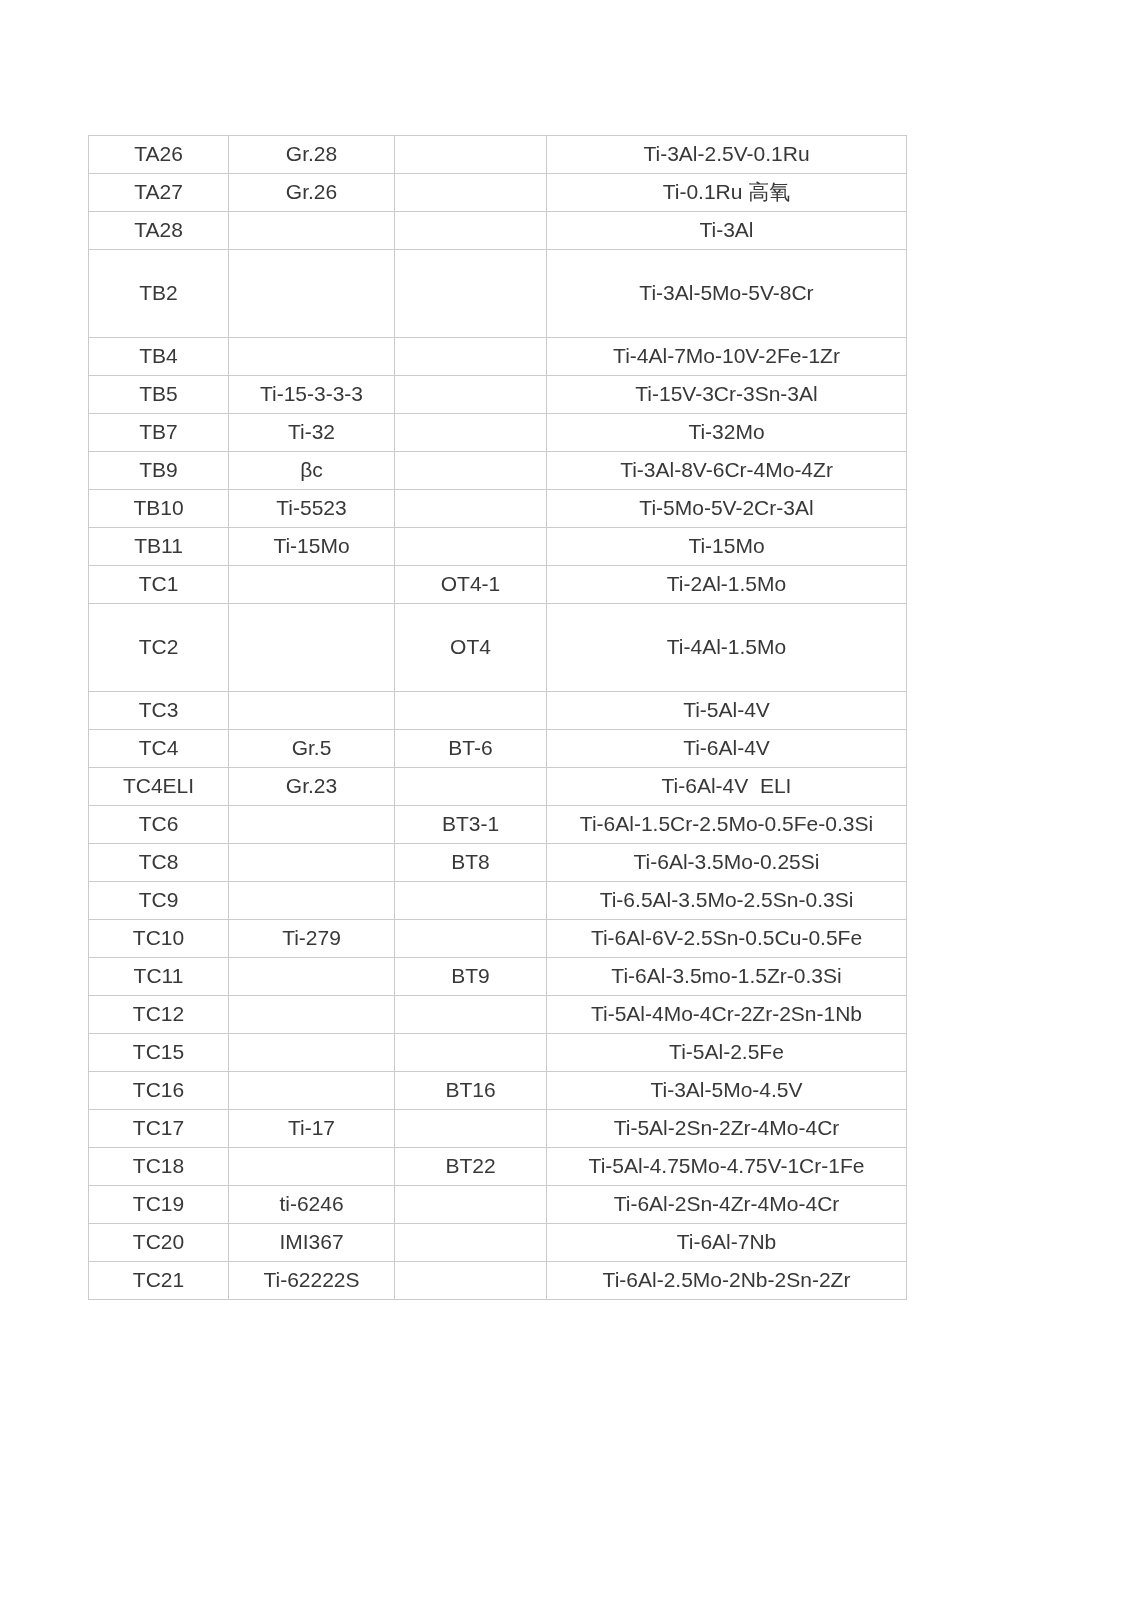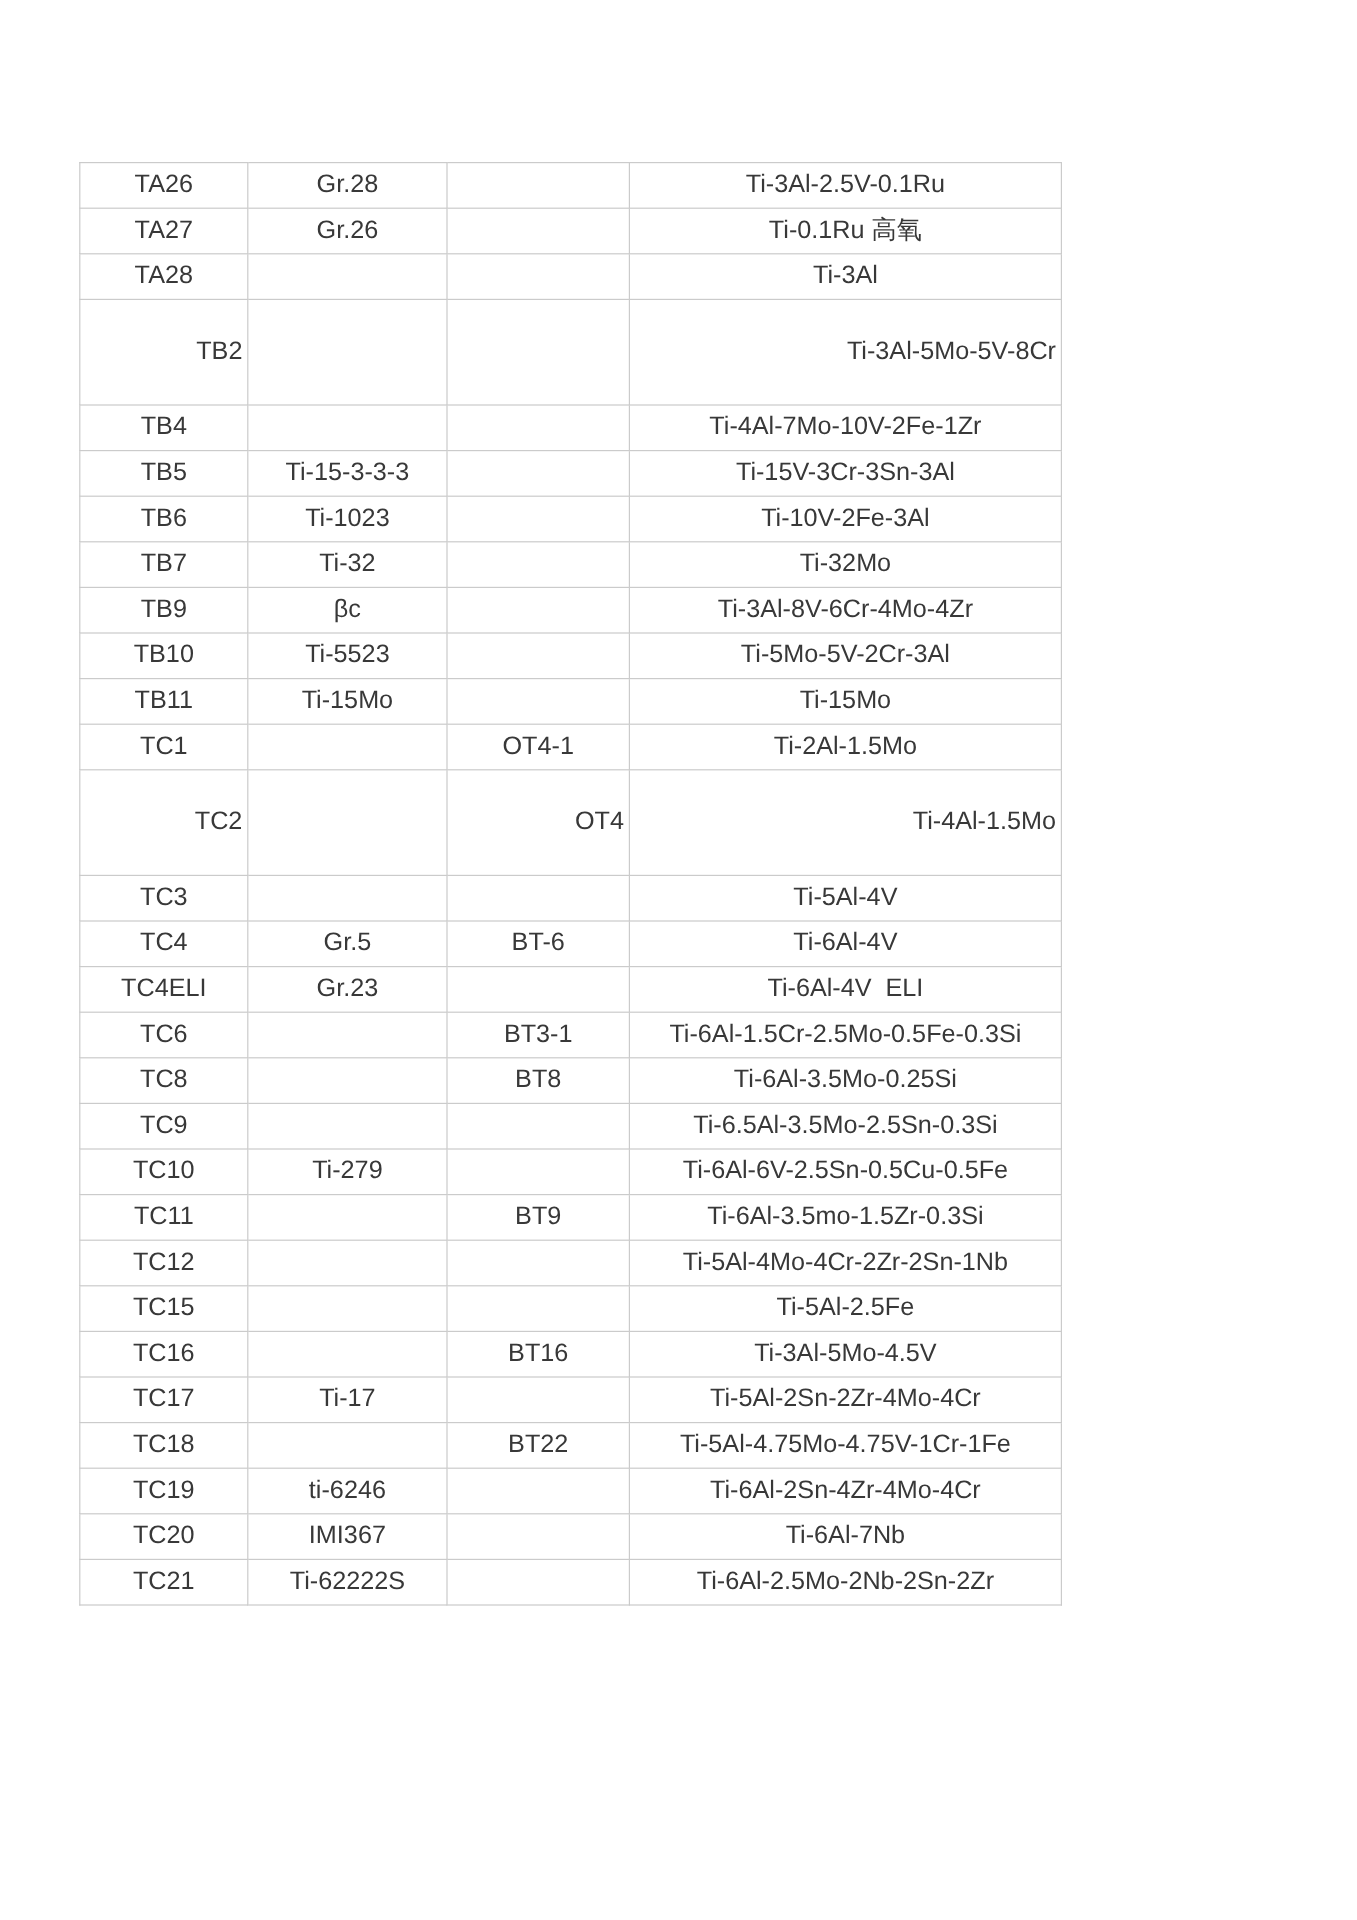--- a/index.html
+++ b/index.html
@@ -17,41 +17,41 @@
     overflow: hidden;
   }
   .page {
     position: relative;
     width: 1131px;
     height: 1600px;
   }
   table.grade-table {
     border-collapse: collapse;
     table-layout: fixed;
-    margin-left: 66px;
+    margin-left: 88px;
     margin-top: 135px;
     width: 818px;
   }
   col.c1 { width: 140px; }
   col.c2 { width: 166px; }
   col.c3 { width: 152px; }
   col.c4 { width: 360px; }
   .grade-table td {
     border: 1px solid var(--border-color);
     height: 38px;
     padding: 2px 4px;
     text-align: center;
     vertical-align: middle;
     color: var(--text-color);
     font-size: 21px;
     line-height: 1.15;
     white-space: pre-wrap;
     overflow: hidden;
   }
-  .grade-table tr.tall td { height: 88px; text-align: right; }
+  .grade-table tr.tall td { height: 88px; }
 </style>
 </head>
 <body>
 
 <div class="page">
   <table class="grade-table">
     <colgroup>
       <col class="c1">
       <col class="c2">
       <col class="c3">
@@ -88,26 +88,20 @@
     <td></td>
     <td>Ti-4Al-7Mo-10V-2Fe-1Zr</td>
   </tr>
         <tr>
     <td>TB5</td>
     <td>Ti-15-3-3-3</td>
     <td></td>
     <td>Ti-15V-3Cr-3Sn-3Al</td>
   </tr>
         <tr>
-    <td>TB6</td>
-    <td>Ti-1023</td>
-    <td></td>
-    <td>Ti-10V-2Fe-3Al</td>
-  </tr>
-        <tr>
     <td>TB7</td>
     <td>Ti-32</td>
     <td></td>
     <td>Ti-32Mo</td>
   </tr>
         <tr>
     <td>TB9</td>
     <td>βc</td>
     <td></td>
     <td>Ti-3Al-8V-6Cr-4Mo-4Zr</td>

